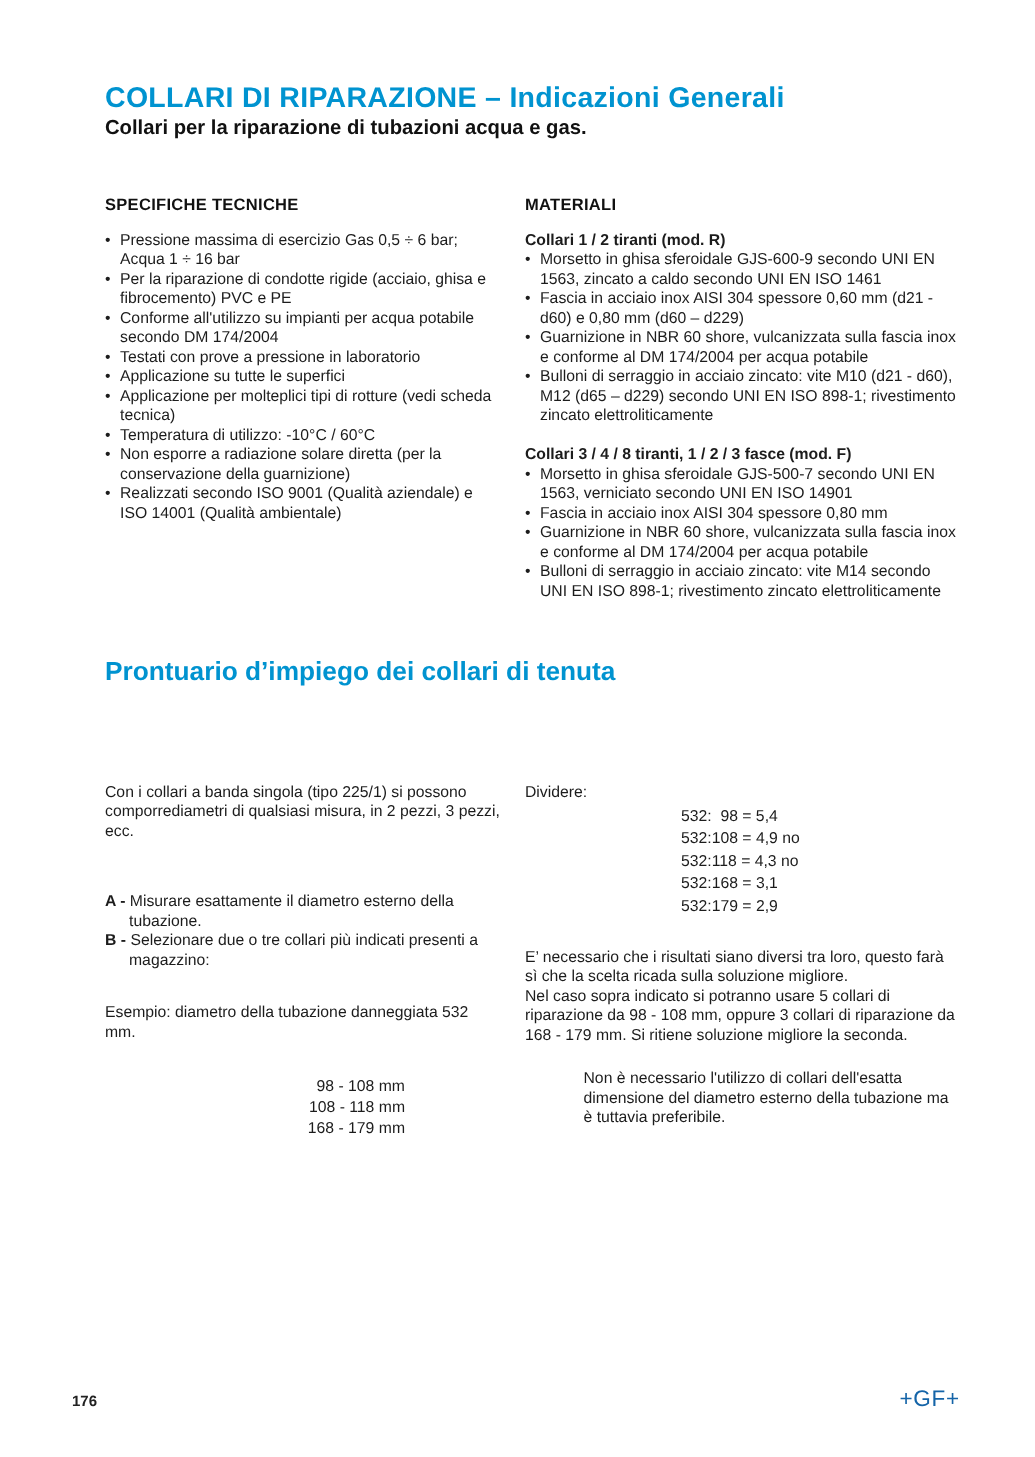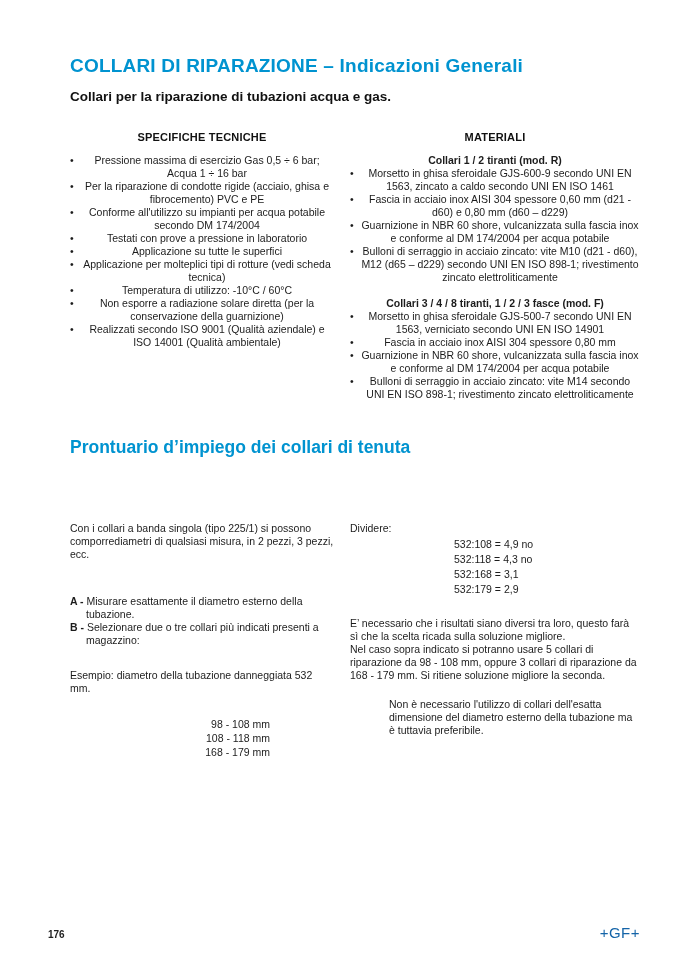--- a/index.html
+++ b/index.html
@@ -13,28 +13,28 @@
   }
   .page { position: relative; width: 690px; height: 971px; padding: 55px 50px 0 70px; }
 
   .main-title {
     color: #0093d0;
     font-size: 19px;
     font-weight: bold;
     letter-spacing: 0.2px;
   }
   .subtitle {
-    margin-top: 12px;
+    margin-top: 0;
     font-size: 13.5px;
     font-weight: bold;
     color: #111;
   }
 
   .two-col { display: flex; gap: 16px; }
-  .cols-top { margin-top: 27px; text-align: center; }
+  .cols-top { margin-top: 39px; }
   .col-left { width: 264px; flex: none; }
   .col-right { width: 290px; flex: none; }
 
   .col-heading {
     font-size: 11px;
     font-weight: bold;
     color: #111;
     margin-bottom: 11px;
     letter-spacing: 0.2px;
   }
@@ -162,20 +162,21 @@
         <div>98 - 108 mm</div>
         <div>108 - 118 mm</div>
         <div>168 - 179 mm</div>
       </div>
     </div>
 
     <div class="col-right">
       <p class="body-text">Dividere:</p>
 
       <div class="divisions">
+        <div class="division-line">532:  98 = 5,4</div>
         <div class="division-line">532:108 = 4,9 no</div>
         <div class="division-line">532:118 = 4,3 no</div>
         <div class="division-line">532:168 = 3,1</div>
         <div class="division-line">532:179 = 2,9</div>
       </div>
 
       <div class="para-group">
         <p class="body-text">E’ necessario che i risultati siano diversi tra loro, questo farà sì che la scelta ricada sulla soluzione migliore.</p>
         <p class="body-text">Nel caso sopra indicato si potranno usare 5 collari di riparazione da 98 - 108 mm, oppure 3 collari di riparazione da 168 - 179 mm. Si ritiene soluzione migliore la seconda.</p>
       </div>

